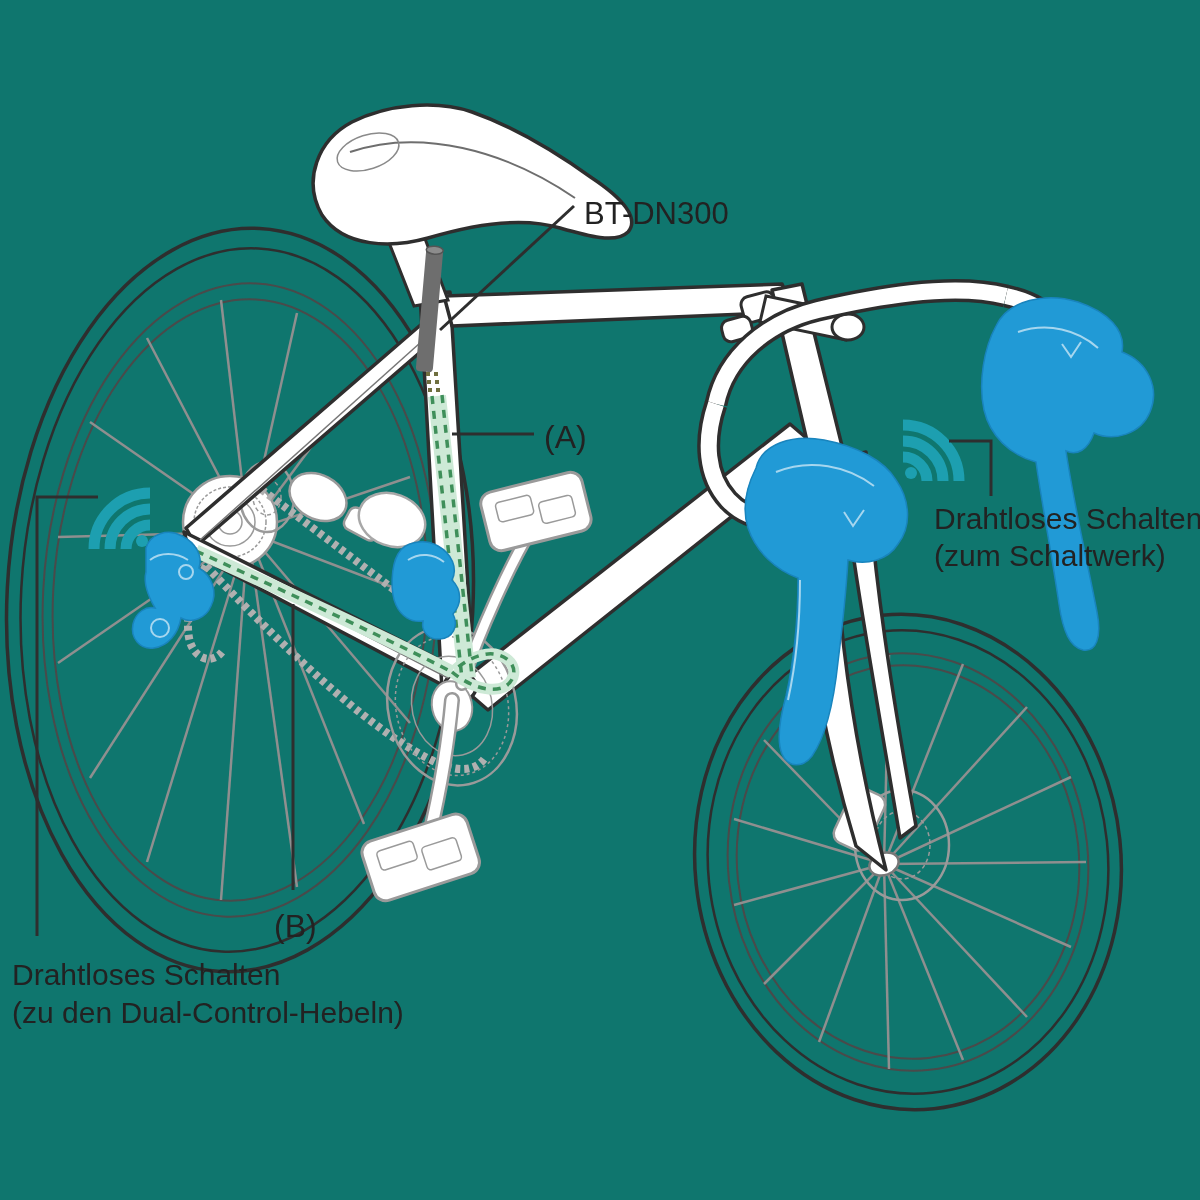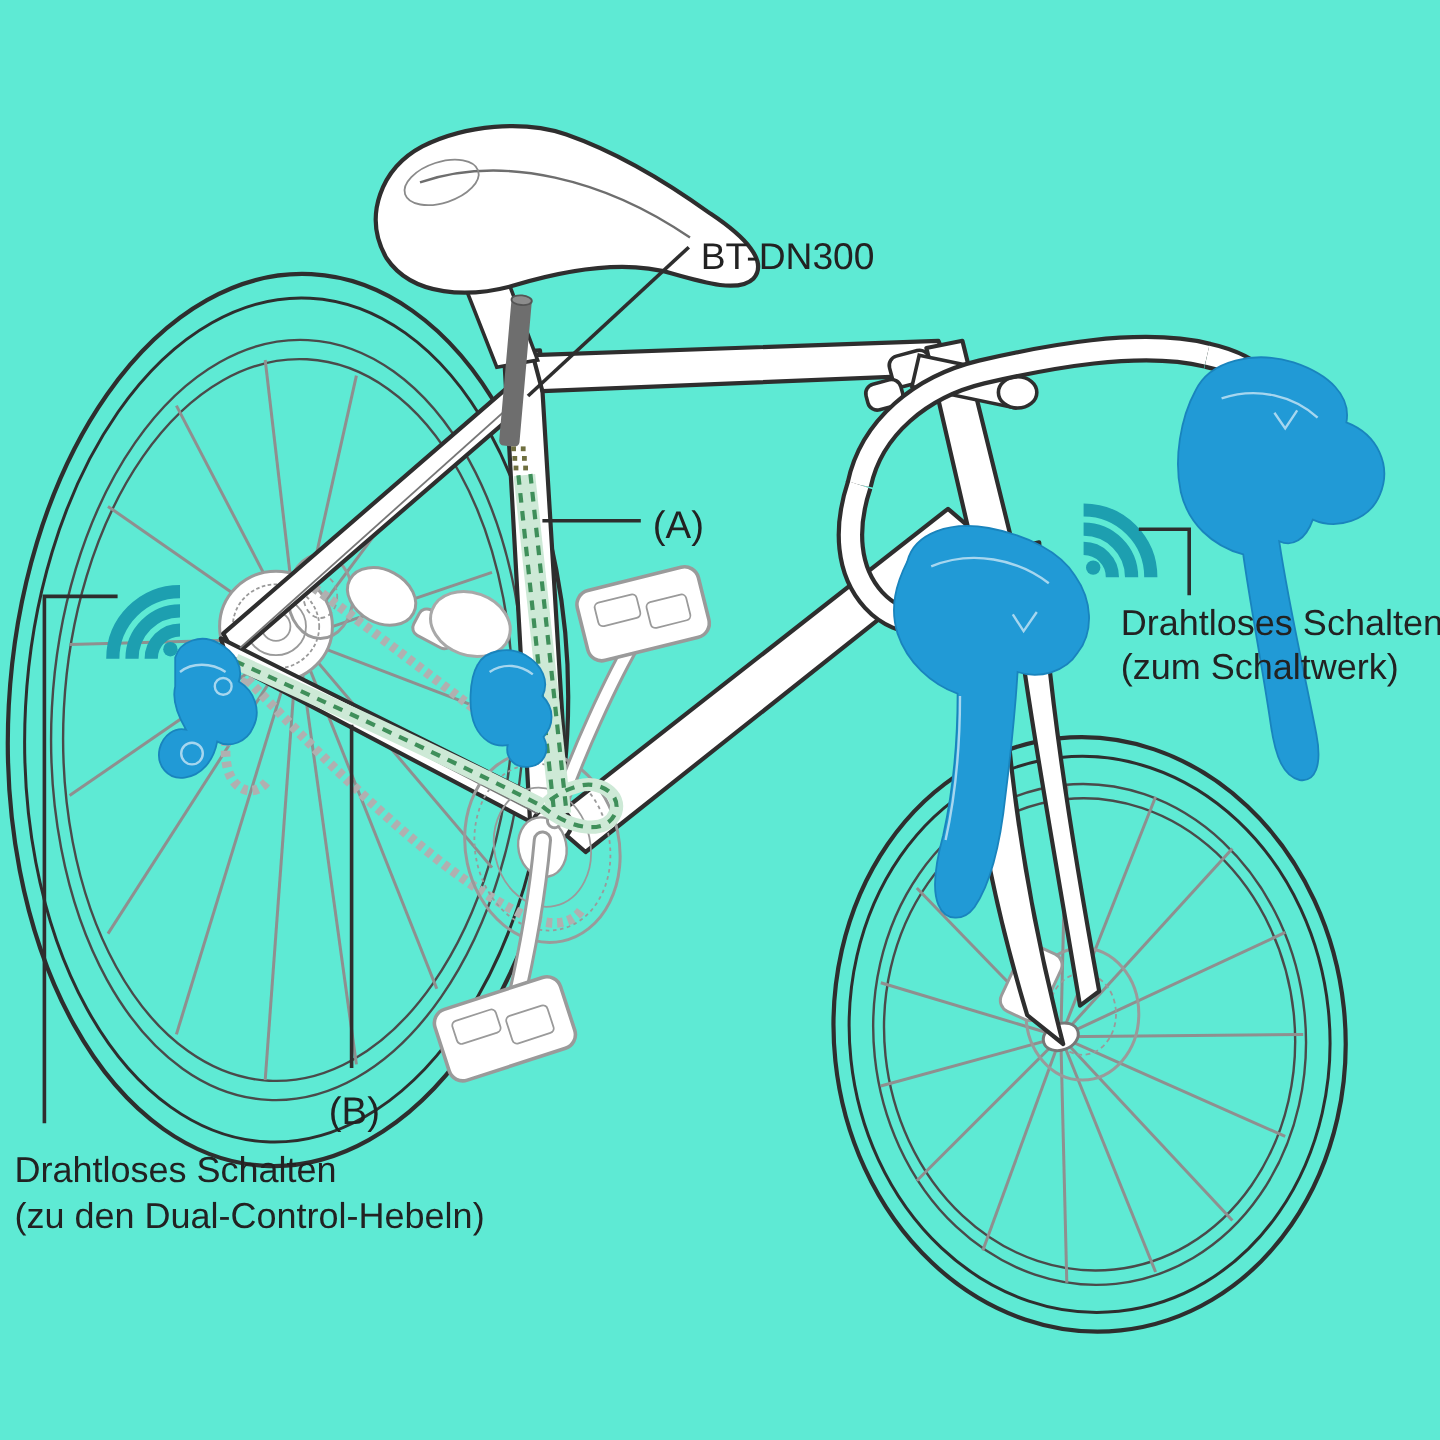--- a/index.html
+++ b/index.html
@@ -1,16 +1,16 @@
 <!DOCTYPE html>
 <html><head>
 <meta charset="utf-8">
 <style>
   html,body{margin:0;padding:0;background:#fff;}
-  .stage{position:relative;width:1200px;height:1200px;background:#5eead4;overflow:hidden;}
+  .stage{position:relative;width:1200px;height:1200px;background:#0f766e;overflow:hidden;}
   svg{display:block;}
   text{font-family:"Liberation Sans", sans-serif;font-weight:500;}
 </style>
 </head>
 <body>
 
 <div class="stage">
 <svg width="1200" height="1200" viewBox="0 0 1200 1200" xmlns="http://www.w3.org/2000/svg">
 
   <g>

